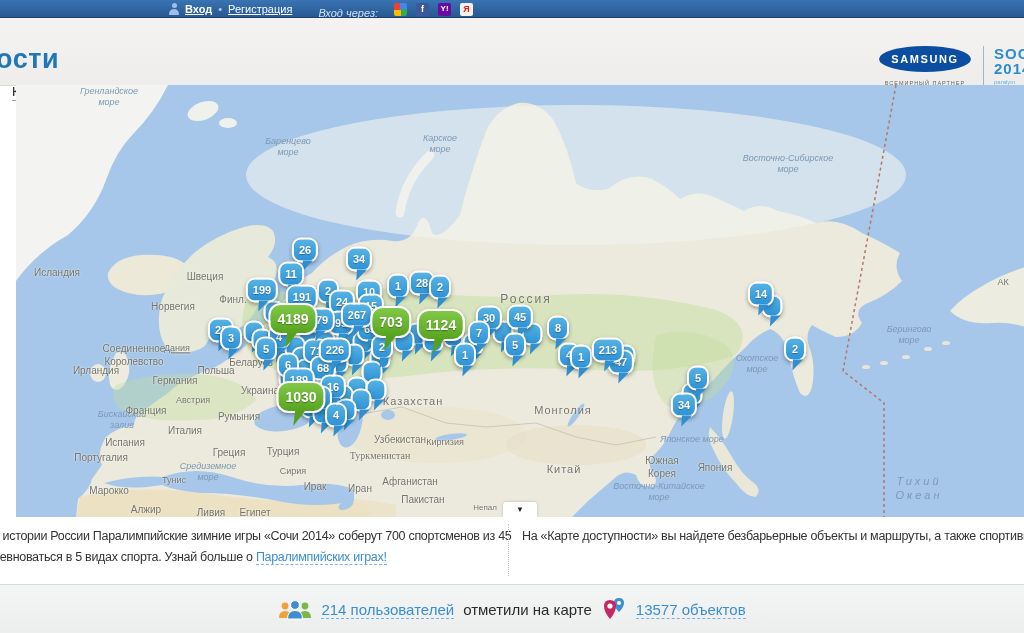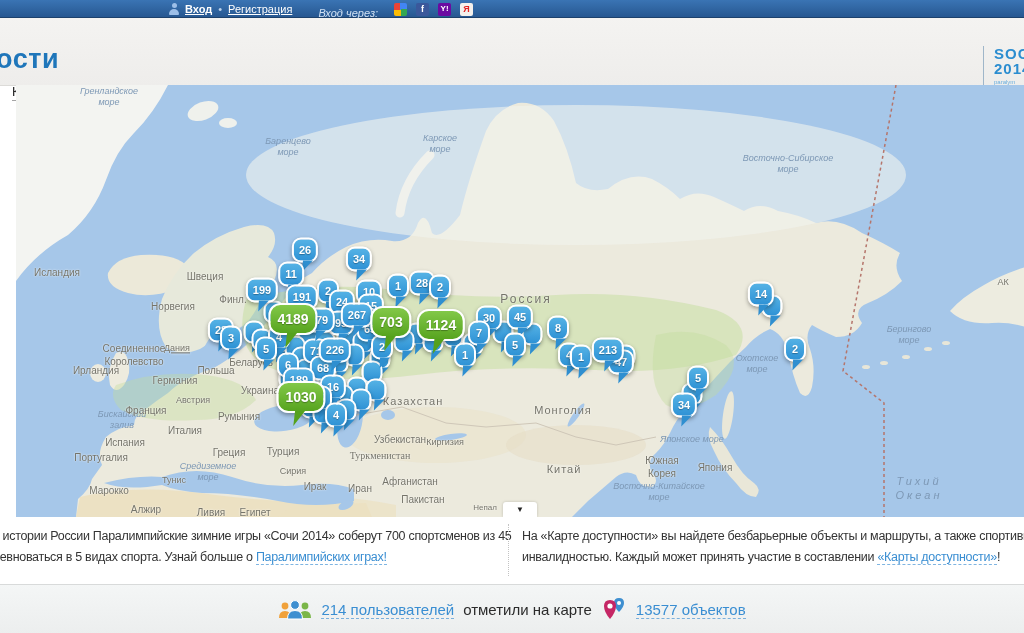--- a/index.html
+++ b/index.html
@@ -97,20 +97,24 @@
 </div>
 
 <div class="header">
   <div class="logo">ости</div>
   <nav class="nav" id="main-nav">
       <span class="nav-item">Карта доступности</span>
       <span class="nav-item">Паралимпийские игры</span>
       <span class="nav-item">Медиацентр</span>
     </nav>
   <div class="partner">
+    <div class="samsung-wrap">
+      <div class="samsung-oval">SAMSUNG</div>
+      <div class="samsung-sub">ВСЕМИРНЫЙ ПАРТНЕР</div>
+    </div>
     <div class="partner-divider"></div>
     <div class="sochi">
       <div class="l1">SOCHI</div>
       <div class="l2">2014</div>
       <div class="l3">paralym</div>
     </div>
   </div>
 </div>
 
 <div class="map" id="map">
@@ -334,21 +338,20 @@
 </div>
 
 <div class="info-panel">
   <div class="info-col left">
     <div><span>в истории России Паралимпийские зимние игры «Сочи 2014» соберут 700 спортсменов из 45 стран, которые</span></div>
     <div><span>ревноваться в 5 видах спорта. Узнай больше о </span><a class="js-link">Паралимпийских играх!</a></div>
   </div>
   <div class="info-divider"></div>
   <div class="info-col right">
     <div><span>На «Карте доступности» вы найдете безбарьерные объекты и маршруты, а также спортивные учреждения для лю</span></div>
-    <div><span>инвалидностью. Каждый может принять участие в составлении </span><a class="js-link">«Карты доступности»</a><span>!</span></div>
   </div>
 </div>
 
 <div class="footer">
   <div class="footer-inner">
     <svg class="f-ico" width="34" height="22" viewBox="0 0 34 22">
       <g fill="#f0a13a">
           <circle cx="7" cy="7" r="3.4"></circle>
           <path d="M1,19 Q1,12 7,12 Q13,12 13,19 Z"></path>
         </g>

